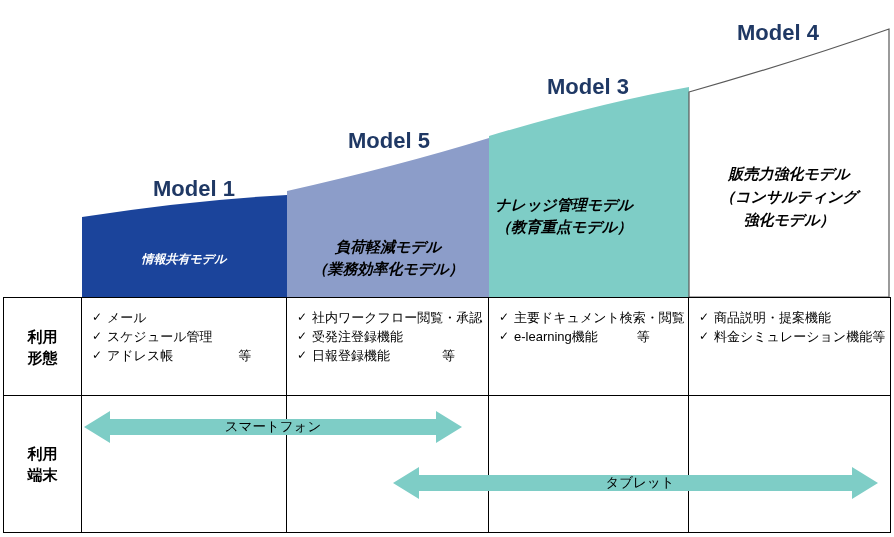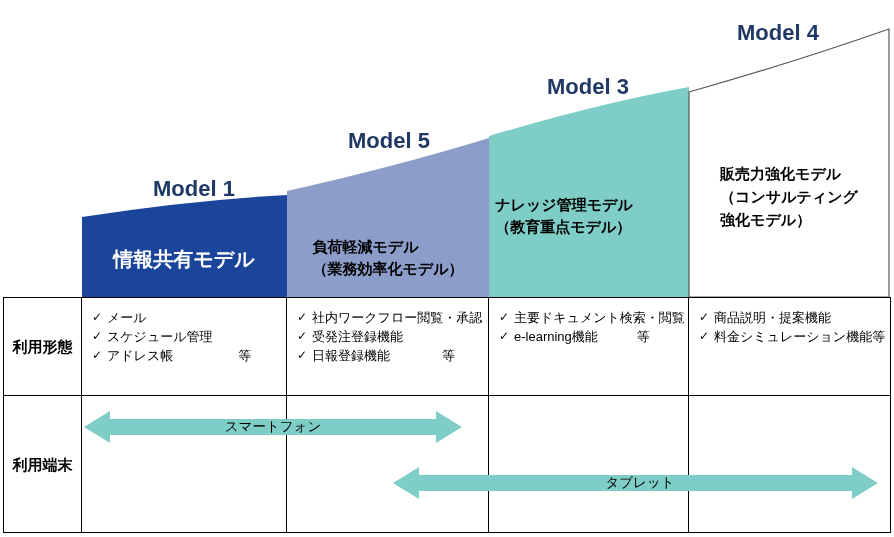--- a/index.html
+++ b/index.html
@@ -11,33 +11,33 @@
   .block1{fill:var(--model1);}
   .block2{fill:var(--model2);}
   .block3{fill:var(--model3);}
   .block4{fill:var(--model4_fill);stroke:var(--model4_stroke);stroke-width:1.2;}
 
   
   .model-label{position:absolute;transform:translateX(-50%);font-weight:bold;
     font-size:22px;color:var(--model_label_text);white-space:nowrap;}
 
   
-  .block-title{position:absolute;transform:translateX(-50%);
-    font-weight:bold;color:#000;font-size:15px;line-height:22px;white-space:nowrap;}
-  .block-title.t1{color:#ffffff;font-size:20px;}
+  .block-title{position:absolute;transform:translateX(-50%);text-align:center;
+    font-weight:bold;color:#000;font-size:15px;line-height:22px;white-space:nowrap;font-style:italic;}
+  .block-title.t1{color:#ffffff;font-size:12px;}
   .block-title.t4{line-height:23px;}
 
   
   .table{position:absolute;left:3px;top:297px;width:886px;height:234px;
     display:grid;grid-template-columns:78px 205px 202px 200px 201px;
     grid-template-rows:98px 136px;border:1px solid var(--table_border);box-sizing:content-box;}
   .cell{border-right:1px solid var(--table_border);box-sizing:border-box;position:relative;}
   .cell.last-col{border-right:none;}
   .cell.r1{border-bottom:1px solid var(--table_border);}
-  .cell.head{display:flex;flex-direction:row;align-items:center;justify-content:center;
+  .cell.head{display:flex;flex-direction:column;align-items:center;justify-content:center;
     font-weight:bold;font-size:15px;line-height:21px;color:#000;}
   .usage-list{list-style:none;margin:0;padding:10px 6px 0 10px;font-size:13px;line-height:19px;color:#000;}
   .usage-item{display:flex;align-items:flex-start;}
   .usage-item .check{width:15px;flex:0 0 15px;font-size:12px;}
   .usage-item.no-check .item-text{padding-left:15px;}
   .item-text{white-space:pre;}
 
   
   .arrows-svg{position:absolute;left:0;top:99px;pointer-events:none;}
   .arrow{fill:var(--arrow);}

